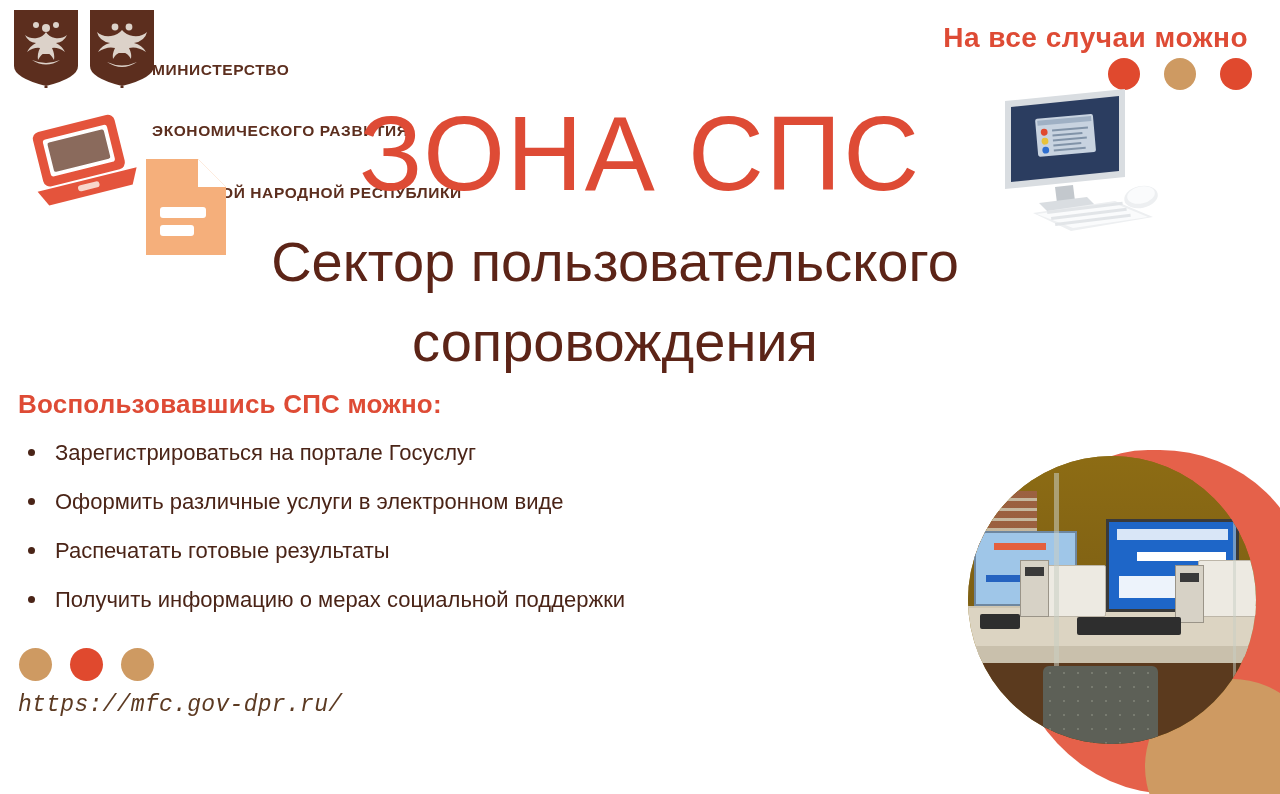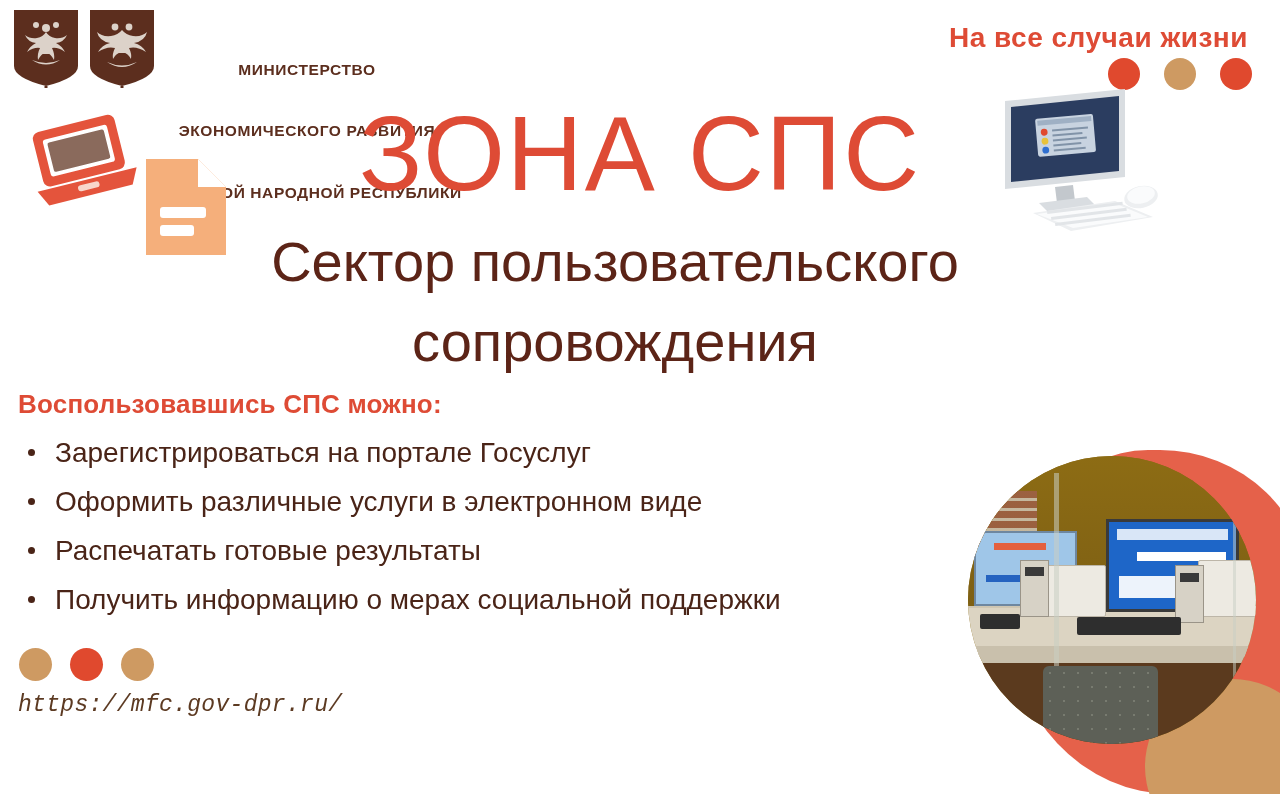--- a/index.html
+++ b/index.html
@@ -39,21 +39,21 @@
     left: 152px;
     top: 19px;
     color: #5C2E1E;
     font-size: 15.5px;
     font-weight: bold;
     line-height: 1.32;
     letter-spacing: 0.6px;
     text-transform: uppercase;
     white-space: pre;
   }
-  .ministry-text div { white-space: nowrap; text-align: center; }
+  .ministry-text div { white-space: nowrap; }
 
   .tagline {
     position: absolute;
     right: 32px;
     top: 22px;
     color: #DE4B35;
     font-size: 28px;
     font-weight: bold;
     letter-spacing: 0.5px;
     white-space: nowrap;
@@ -129,21 +129,21 @@
   .bullet-list {
     position: absolute;
     left: 18px;
     top: 428px;
     margin: 0;
     padding: 0;
     list-style: none;
   }
   .bullet-list li {
     color: #4A2417;
-    font-size: 28px;
+    font-size: 22px;
     line-height: 1.0;
     height: 49px;
     display: flex;
     align-items: center;
     white-space: nowrap;
   }
   .bullet-mark {
     display: inline-block;
     width: 7px;
     height: 7px;
@@ -281,21 +281,21 @@
       </svg>
     </div>
   </div>
 
   <div class="ministry-text">
     <div>МИНИСТЕРСТВО</div>
     <div>ЭКОНОМИЧЕСКОГО РАЗВИТИЯ</div>
     <div>ДОНЕЦКОЙ НАРОДНОЙ РЕСПУБЛИКИ</div>
   </div>
 
-  <div class="tagline">На все случаи жизни</div>
+  <div class="tagline">На все случаи можно</div>
   <div class="header-dots">
     <span class="dot dot-red"></span>
     <span class="dot dot-tan"></span>
     <span class="dot dot-red"></span>
   </div>
 
   <div class="laptop-icon">
     <svg width="110" height="86" viewBox="0 0 110 86">
       <rect x="12" y="4" width="84" height="56" rx="7" fill="#E4543C"></rect>
       <rect x="21" y="13" width="66" height="38" rx="3" fill="#FFFFFF"></rect>

